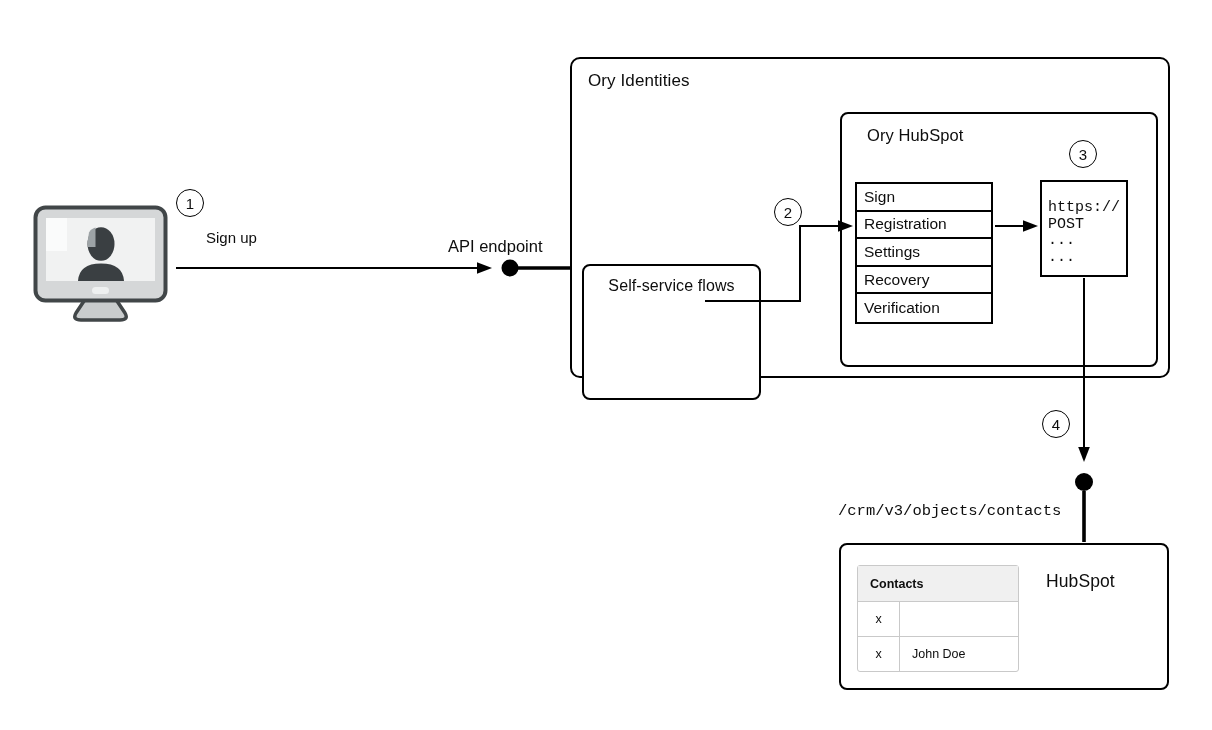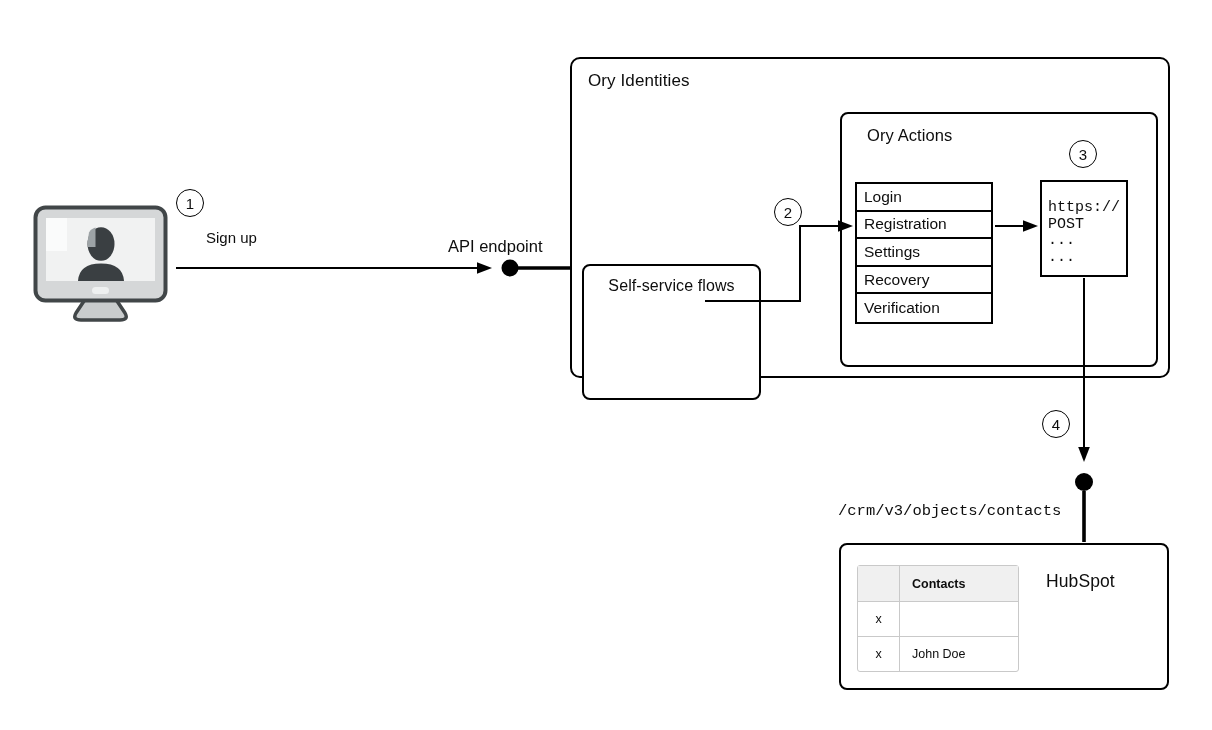--- a/index.html
+++ b/index.html
@@ -40,42 +40,42 @@
   .contacts-table{
     position:absolute;left:16px;top:20px;width:162px;
     border:1px solid #c9c9c9;border-radius:3px;background:#fff;
     box-sizing:border-box;font-size:12.5px;
   }
   .t-row{display:flex;height:35px;box-sizing:border-box;}
   .t-row + .t-row{border-top:1px solid #c9c9c9;}
   .t-cell{display:flex;align-items:center;box-sizing:border-box;}
   .t-c1{width:42px;justify-content:center;border-right:1px solid #c9c9c9;}
   .t-c2{flex:1;padding-left:12px;}
-  .t-head{background:#f0f0f0;font-weight:bold;}
+  .t-head{background:#f0f0f0;font-weight:bold;flex-direction:column;}
   svg.overlay{position:absolute;left:0;top:0;z-index:5;pointer-events:none;}
 </style>
 </head>
 <body>
 
 <div class="canvas">
 
   <div class="box" style="left:570px;top:57px;width:600px;height:321px;">
     <div class="box-title" style="position:absolute;left:16px;top:12px;">Ory Identities</div>
   </div>
 
   <div class="box" style="left:582px;top:230px;width:179px;height:136px;border-radius:8px;margin-top:34px;">
     <div class="box-title" style="position:absolute;left:0;right:0;top:11px;text-align:center;font-size:16px;">Self-service flows</div>
   </div>
 
   <div class="box" style="left:840px;top:112px;width:318px;height:255px;border-radius:8px;">
-    <div class="box-title" style="position:absolute;left:25px;top:12px;font-size:16.5px;">Ory Actions</div>
+    <div class="box-title" style="position:absolute;left:25px;top:12px;font-size:16.5px;">Ory HubSpot</div>
   </div>
 
   <div class="flow-list">
-    <div class="flow-row">Login</div>
+    <div class="flow-row">Sign</div>
     <div class="flow-row">Registration</div>
     <div class="flow-row">Settings</div>
     <div class="flow-row">Recovery</div>
     <div class="flow-row">Verification</div>
   </div>
 
   <div class="code-box">
     <pre>https://
 POST
 ...

